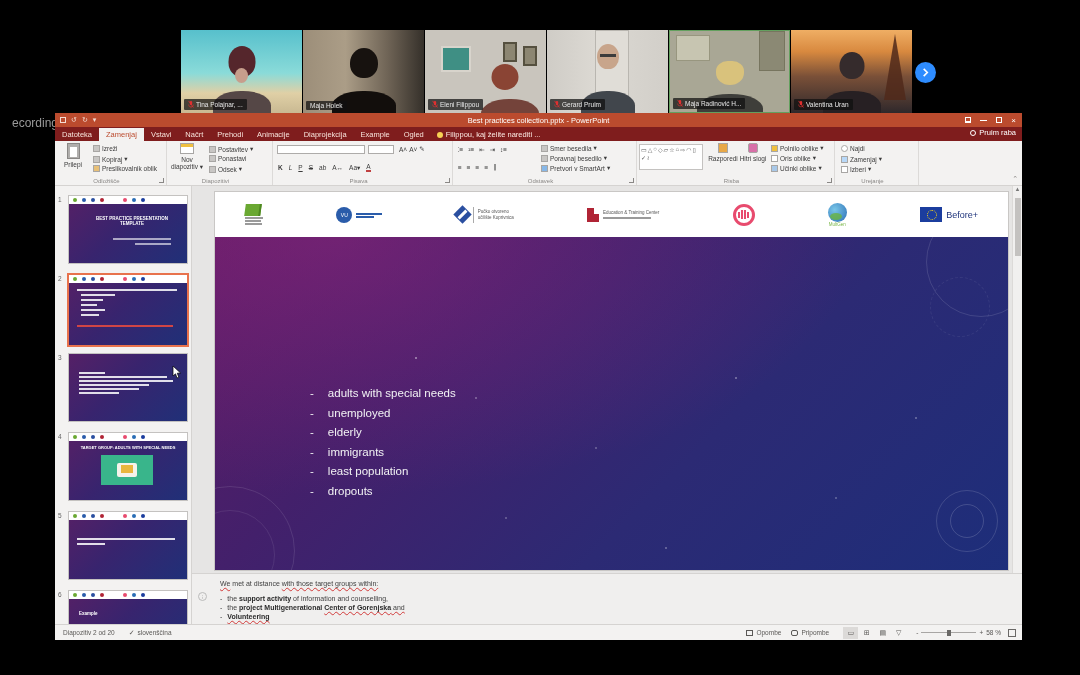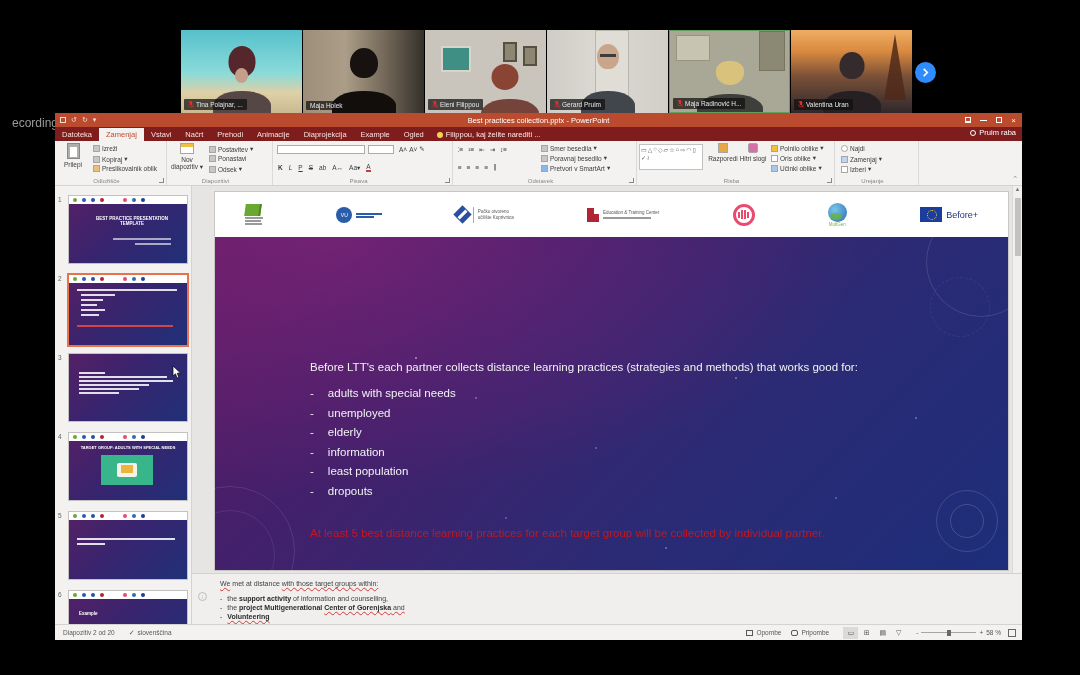--- a/index.html
+++ b/index.html
@@ -592,48 +592,46 @@
           </div>
         </div>
         <div class="sbody">
           <div class="deco" style="right:-28px;top:-30px;width:110px;height:110px;opacity:.35"></div>
           <div class="deco" style="right:18px;top:40px;width:60px;height:60px;opacity:.2;border-style:dashed"></div>
           <div class="deco" style="right:10px;bottom:18px;width:62px;height:62px;opacity:.4"></div>
           <div class="deco" style="right:24px;bottom:32px;width:34px;height:34px;opacity:.45"></div>
           <div class="deco" style="left:-50px;bottom:-46px;width:130px;height:130px;opacity:.3"></div>
           <div class="deco" style="left:-30px;bottom:-30px;width:90px;height:90px;opacity:.25"></div>
           <div class="stars"></div>
-          <div class="s-heading">Before LTT's  each partner collects distance learning practices (strategies and methods) that works good for:</div>
           <div class="s-bullets">
             <div class="li">
                 <span>-</span>
                 <span>adults with special needs</span>
               </div>
             <div class="li">
                 <span>-</span>
                 <span>unemployed</span>
               </div>
             <div class="li">
                 <span>-</span>
                 <span>elderly</span>
               </div>
             <div class="li">
                 <span>-</span>
-                <span>information</span>
+                <span>immigrants</span>
               </div>
             <div class="li">
                 <span>-</span>
                 <span>least population</span>
               </div>
             <div class="li">
                 <span>-</span>
                 <span>dropouts</span>
               </div>
           </div>
-          <div class="s-red">At least 5 best distance learning practices for each target group will be collected by individual partner.</div>
         </div>
       </div>
       <div class="vscroll">
         <span>▲</span>
         <div class="vthumb"></div>
       </div>
     </div>
 
     <div class="notes">
       <div class="grip">⁝</div>

